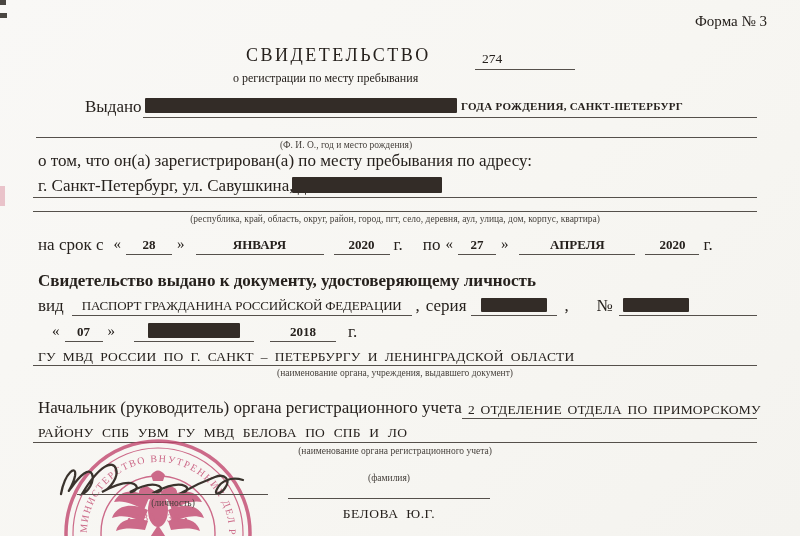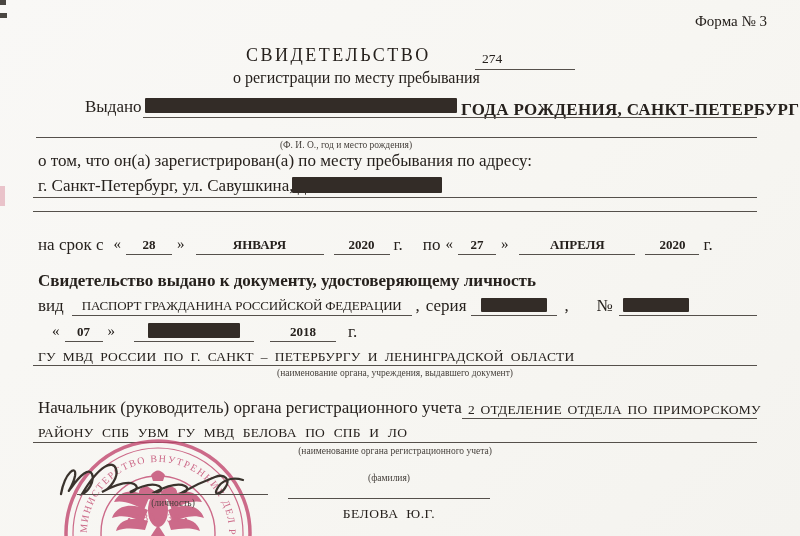--- a/index.html
+++ b/index.html
@@ -12,21 +12,21 @@
   }
   html,body{margin:0;padding:0;background:#e9e7e3;}
   .page{
     position:relative;width:800px;height:536px;overflow:hidden;
     background:linear-gradient(135deg,#f9f8f6 0%,#f7f6f2 55%,#f4f3ef 100%);
     font-family:"Liberation Serif","DejaVu Serif",serif;
     color:var(--ink);
   }
   .abs{position:absolute;}
   .t17{font-size:17px;line-height:21px;}
-  .t16{font-size:16px;line-height:20px;}
+  .t16{font-size:12px;line-height:20px;}
   .caps13{font-size:13.5px;line-height:17px;letter-spacing:.2px;}
   .bold{font-weight:bold;}
   .cap{font-size:9.5px;line-height:11px;color:var(--cap);text-align:center;}
   .rule{height:0;border-top:1px solid var(--line);}
   .redact{background:var(--redact);border-radius:1px;}
   .row{display:flex;align-items:flex-end;}
   .row .lbl{font-size:17px;line-height:21px;white-space:nowrap;}
   .row .q{font-size:15px;line-height:21px;margin:0 5px;}
   .blank{
     border-bottom:1px solid var(--line);
@@ -51,31 +51,32 @@
 
   <div class="abs" style="right:33px;top:13px;font-size:15px;">Форма № 3</div>
 
   <div class="abs" style="left:246px;top:45px;font-size:18px;letter-spacing:2.5px;">СВИДЕТЕЛЬСТВО</div>
   <div class="abs" style="left:482px;top:51px;font-size:13.5px;">274</div>
   <div class="abs rule" style="left:475px;top:69px;width:100px;"></div>
   <div class="abs t16" style="left:233px;top:68px;">о регистрации по месту пребывания</div>
 
   <div class="abs t17" style="left:85px;top:96px;">Выдано</div>
   <div class="abs redact" style="left:145px;top:98px;width:312px;height:15px;"></div>
-  <div class="abs bold" style="left:461px;top:100px;font-size:17px;letter-spacing:.3px;">ГОДА РОЖДЕНИЯ, САНКТ-ПЕТЕРБУРГ</div>
+  <div class="abs bold" style="left:461px;top:100px;font-size:11px;letter-spacing:.3px;">ГОДА РОЖДЕНИЯ, САНКТ-ПЕТЕРБУРГ</div>
   <div class="abs rule" style="left:143px;top:117px;width:614px;"></div>
 
   <div class="abs rule" style="left:36px;top:137px;width:721px;"></div>
   <div class="abs cap" style="left:36px;top:140px;width:620px;">(Ф. И. О., год и место рождения)</div>
 
   <div class="abs t17" style="left:38px;top:150px;">о том, что он(а) зарегистрирован(а) по месту пребывания по адресу:</div>
   <div class="abs t17" style="left:38px;top:175px;">г. Санкт-Петербург, ул. Савушкина, дом</div>
   <div class="abs redact" style="left:292px;top:177px;width:150px;height:16px;"></div>
   <div class="abs rule" style="left:33px;top:197px;width:724px;"></div>
   <div class="abs rule" style="left:33px;top:211px;width:724px;"></div>
+  <div class="abs cap" style="left:33px;top:214px;width:724px;">(республика, край, область, округ, район, город, пгт, село, деревня, аул, улица, дом, корпус, квартира)</div>
 
   <div class="abs row" style="left:38px;top:234px;right:38px;">
     <span class="lbl">на срок с</span>
     <span class="q" style="margin-left:10px;">«</span>
     <span class="blank" style="width:46px;">28</span>
     <span class="q">»</span>
     <span class="blank" style="width:128px;margin:0 6px;">ЯНВАРЯ</span>
     <span class="blank" style="width:56px;margin:0 4px;">2020</span>
     <span class="lbl">г.</span>
     <span class="lbl" style="margin-left:20px;">по</span>

